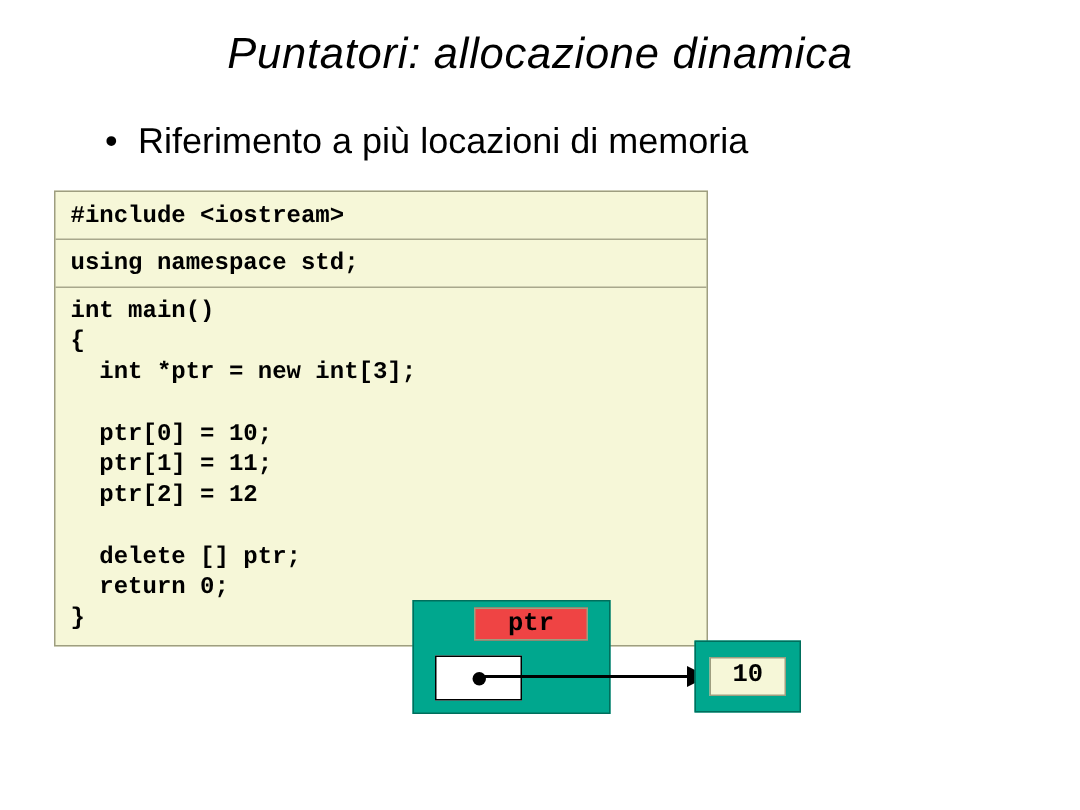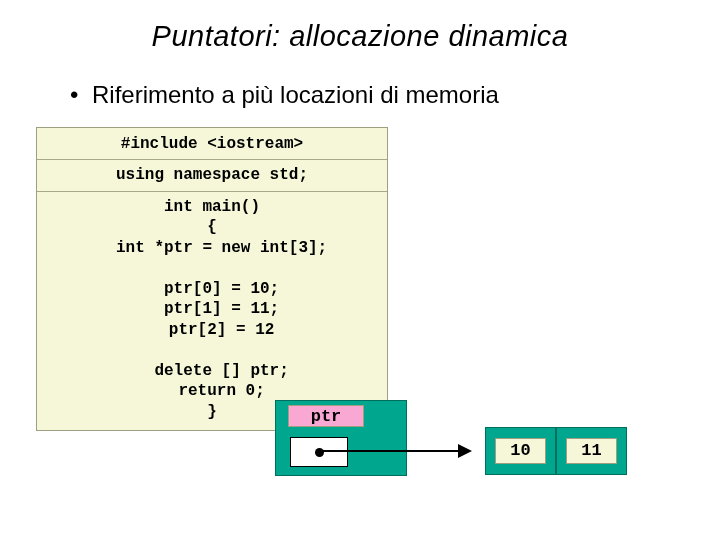--- a/index.html
+++ b/index.html
@@ -3,61 +3,60 @@
 <meta charset="utf-8">
 <style>
   * { box-sizing: border-box; margin: 0; padding: 0; }
   html, body { width: 720px; height: 540px; }
   body { font-family: Arial, Helvetica, sans-serif; background: #fff; position: relative; }
   .title { font-size: 29px; font-weight: normal; font-style: italic; text-align: center; padding-top: 20px; padding-bottom: 28px; letter-spacing: 0.5px; }
   .bullet-row { display: flex; align-items: flex-start; padding-left: 70px; font-size: 24px; padding-bottom: 18px; }
   .bullet-marker { width: 22px; }
   .codeblock {
     margin-left: 36px;
-    width: 352px;
+    width: 436px;
     background: #f6f7d8;
     border: 1px solid #9e9e80;
     padding: 6px 10px 8px 10px;
     font-family: "Courier New", Courier, monospace;
     font-size: 16px;
     font-weight: bold;
     line-height: 1.28;
     white-space: pre;
-    text-align: center;
   }
   .hr { border: none; border-top: 1px solid #a8a88c; margin: 5px -10px; }
   .diagram { position: absolute; left: 275px; top: 400px; width: 430px; height: 110px; }
   .ptr-box {
     position: absolute; left: 0; top: 0; width: 132px; height: 76px;
     background: #00a78e; border: 1px solid #006e5c;
   }
   .ptr-label {
-    position: absolute; left: 12px; top: 4px; width: 76px; height: 22px;
-    background: #f9a8d4; border: 1px solid #9e9e80;
+    position: absolute; left: 40px; top: 4px; width: 76px; height: 22px;
+    background: #ef4444; border: 1px solid #9e9e80;
     font-family: "Courier New", Courier, monospace; font-weight: bold;
     font-size: 17px; text-align: center; line-height: 22px;
   }
   .ptr-src {
     position: absolute; left: 14px; top: 36px; width: 58px; height: 30px;
     background: #fff; border: 1px solid #000;
   }
   .ptr-dot {
     position: absolute; left: 39px; top: 47px; width: 9px; height: 9px;
     background: #000; border-radius: 50%;
   }
   .arrow-line {
     position: absolute; left: 48px; top: 50px; width: 140px; height: 2px; background: #000;
   }
   .arrow-head {
     position: absolute; left: 183px; top: 44px; width: 0; height: 0;
     border-top: 7px solid transparent; border-bottom: 7px solid transparent;
     border-left: 14px solid #000;
   }
   .cells {
-    position: absolute; left: 210px; top: 27px; display: flex;
+    position: absolute; left: 188px; top: 27px; display: flex;
   }
   .cell {
     width: 71px; height: 48px; background: #00a78e; border: 1px solid #006e5c;
     display: flex; align-items: center; justify-content: center;
   }
   .cell-inner {
     width: 51px; height: 26px; background: #f6f7d8; border: 1px solid #9e9e80;
     font-family: "Courier New", Courier, monospace; font-weight: bold;
     font-size: 17px; text-align: center; line-height: 24px;
   }
@@ -91,17 +90,14 @@
     <div class="ptr-label">ptr</div>
     <div class="ptr-src"></div>
     <div class="ptr-dot"></div>
   </div>
   <div class="arrow-line"></div>
   <div class="arrow-head"></div>
   <div class="cells">
     <div class="cell">
         <div class="cell-inner">10</div>
       </div>
-    <div class="cell">
-        <div class="cell-inner">11</div>
-      </div>
   </div>
 </div>
 
 </body></html>

